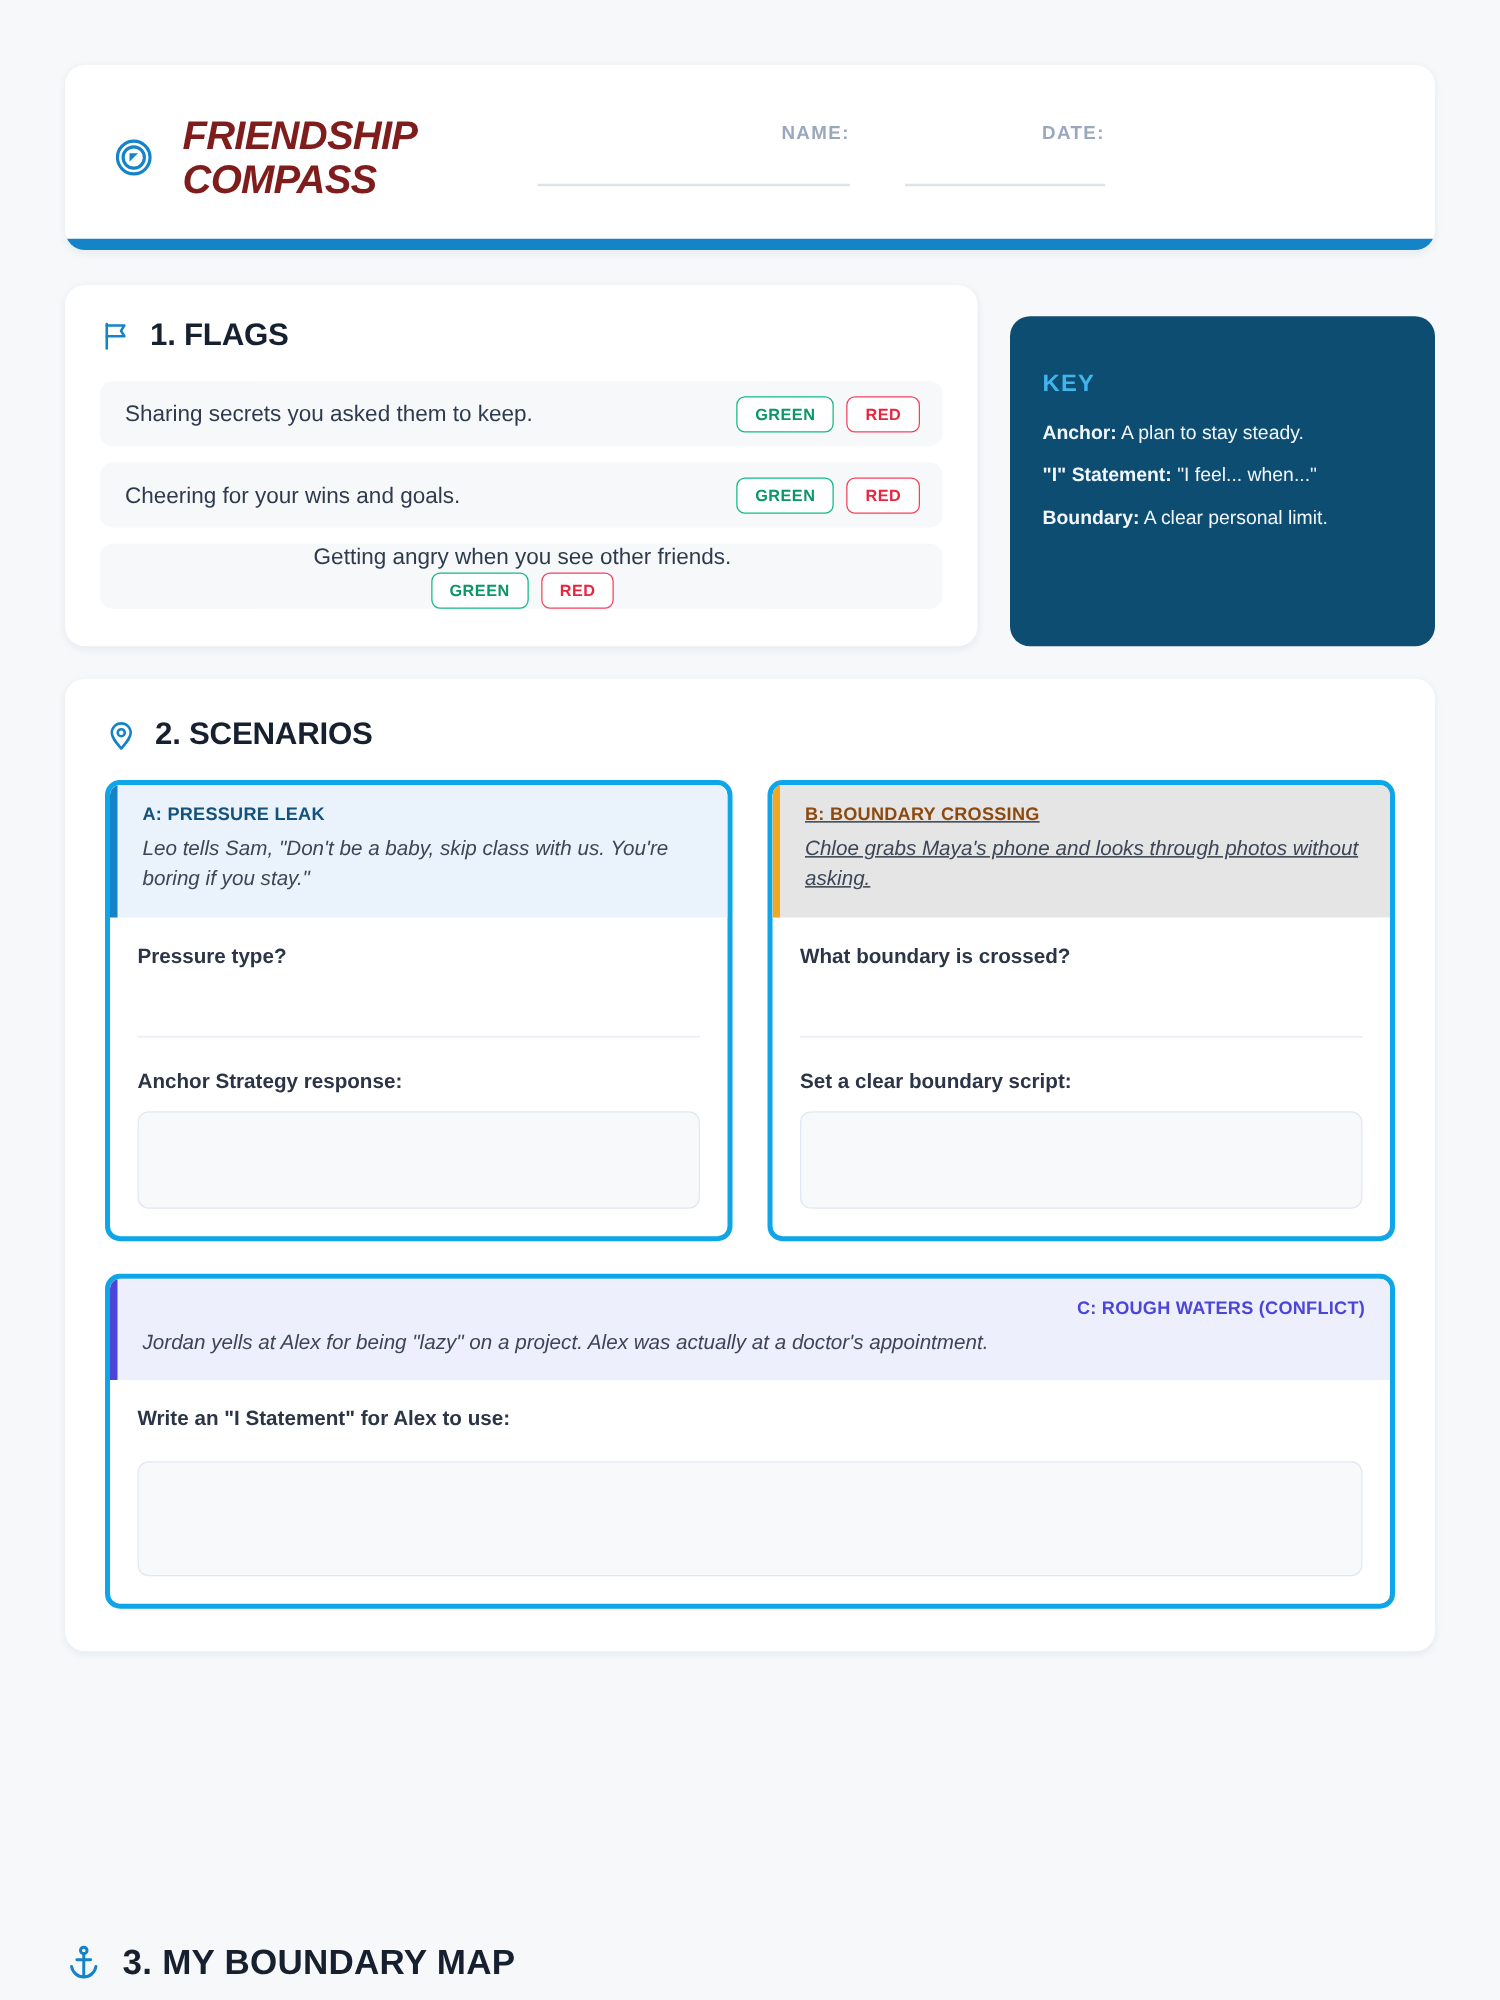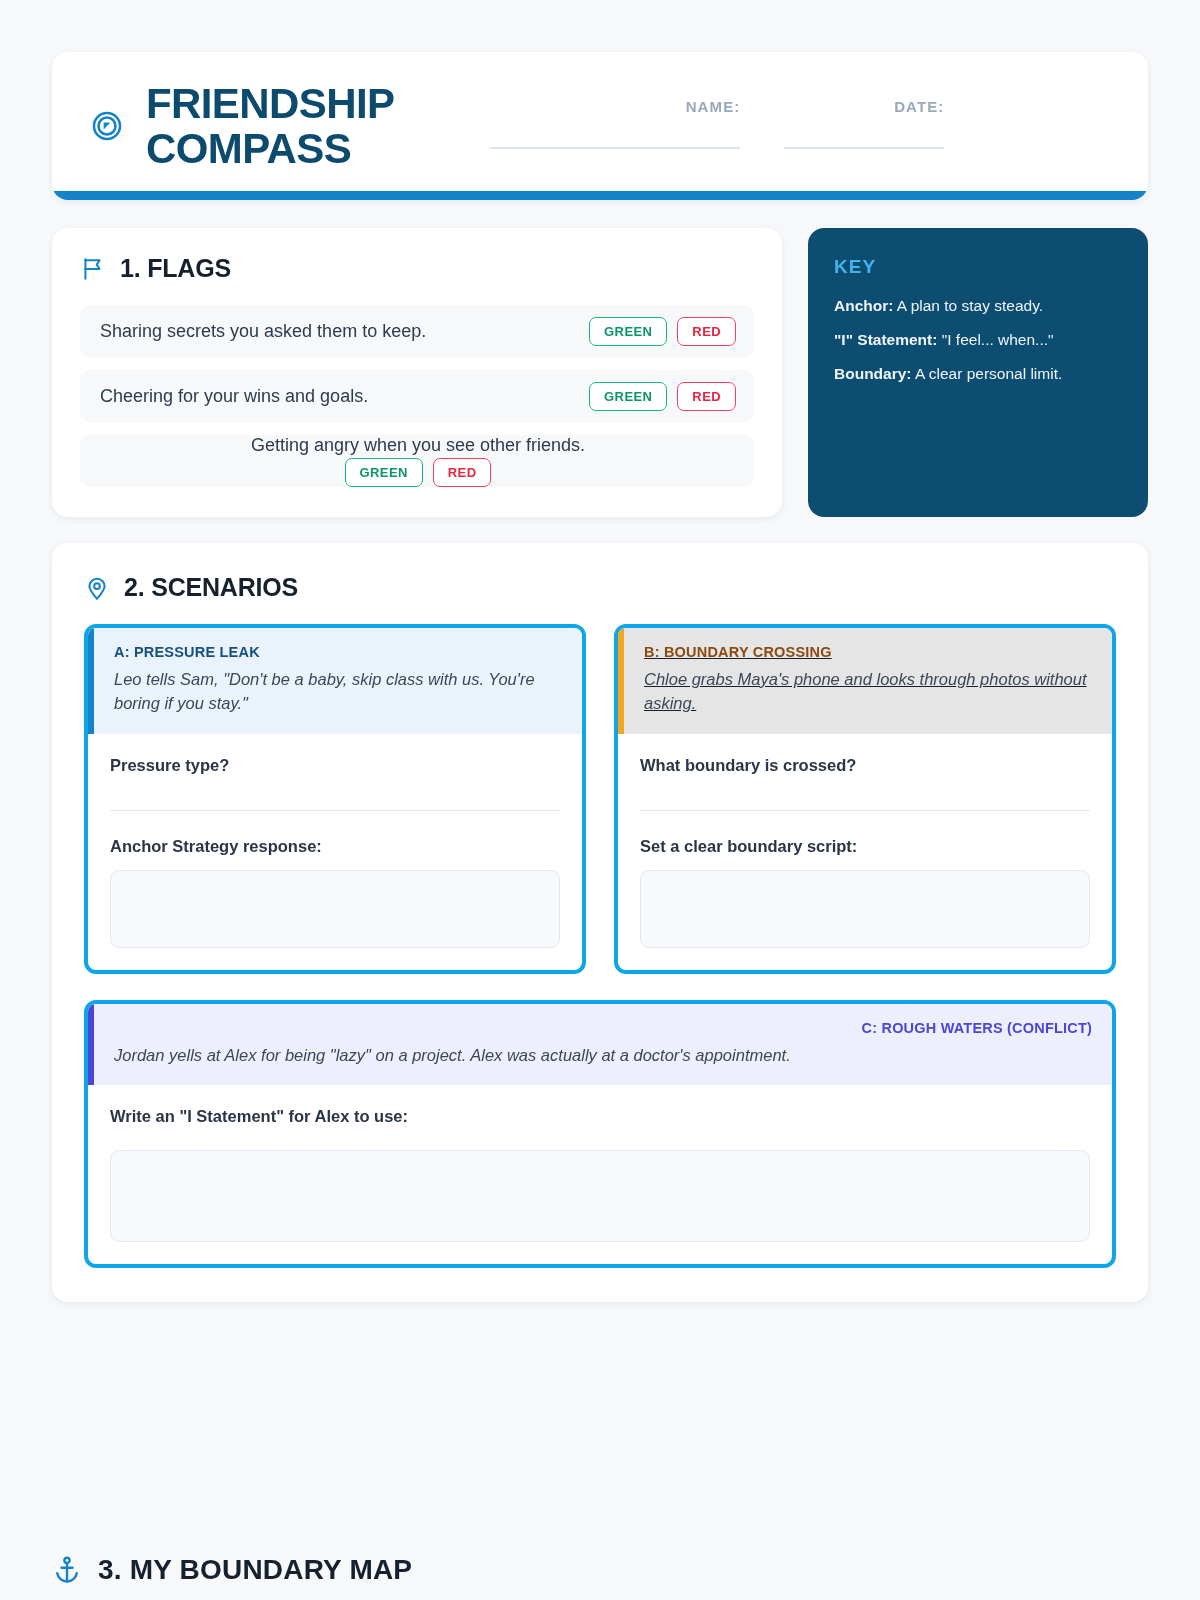--- a/index.html
+++ b/index.html
@@ -36,25 +36,26 @@
     content: "";
     position: absolute;
     left: 0; right: 0; bottom: 0;
     height: 9px;
     background: #1583c8;
     border-radius: 0 0 16px 16px;
   }
   .compass-icon { width: 34px; height: 34px; flex: 0 0 34px; margin-right: 22px; }
   .title-block {
     font-weight: 800;
-    font-size: 42px;
+    font-size: 32px;
     line-height: 1.08;
     letter-spacing: -0.6px;
-    color: #0c4a6e;
+    color: #7f1d1d;
     text-transform: uppercase;
+    font-style: italic;
   }
   .header-fields {
     display: flex;
     align-items: flex-end;
     margin-left: 96px;
     flex: 1;
     gap: 44px;
     padding-bottom: 6px;
   }
   .field { display: flex; align-items: flex-end; gap: 14px; flex-direction: column; }
@@ -123,22 +124,23 @@
   }
   .pill-green { border: 1.6px solid #13b981; color: #0b9668; }
   .pill-red { border: 1.6px solid #f5415f; color: #e8253f; }
 
   
   .key-card {
     width: 340px;
     flex: 0 0 340px;
     background: #0e4d72;
     border-radius: 16px;
-    padding: 28px 26px;
+    padding: 44px 26px;
     color: #ffffff;
+    margin-top: 25px;
   }
   .key-title {
     color: #41b4ec;
     font-size: 19px;
     font-weight: 800;
     letter-spacing: 1px;
     margin-bottom: 18px;
   }
   .key-item {
     font-size: 15.5px;
@@ -181,21 +183,21 @@
   .banner-amber { background: #e5e5e5; border-left-color: #f0a821; text-decoration: underline; }
   .banner-amber .scen-label { color: #8c4a10; }
   .banner-indigo { background: #eeeffd; border-left-color: #4b46d8; }
   .banner-indigo .scen-label { color: #4b46d8; text-align: right; }
 
   .scen-inner { padding: 22px 22px 22px 22px; }
   .prompt-label {
     font-size: 16.5px;
     font-weight: 700;
     color: #2b3547;
-    margin-bottom: 35px;
+    margin-bottom: 54px;
   }
   .write-line {
     border-bottom: 1.5px solid #e4e9f1;
     margin-bottom: 26px;
   }
   .answer-box {
     background: #f7f9fb;
     border: 1px solid #e2e8f1;
     border-radius: 9px;
     height: 78px;

